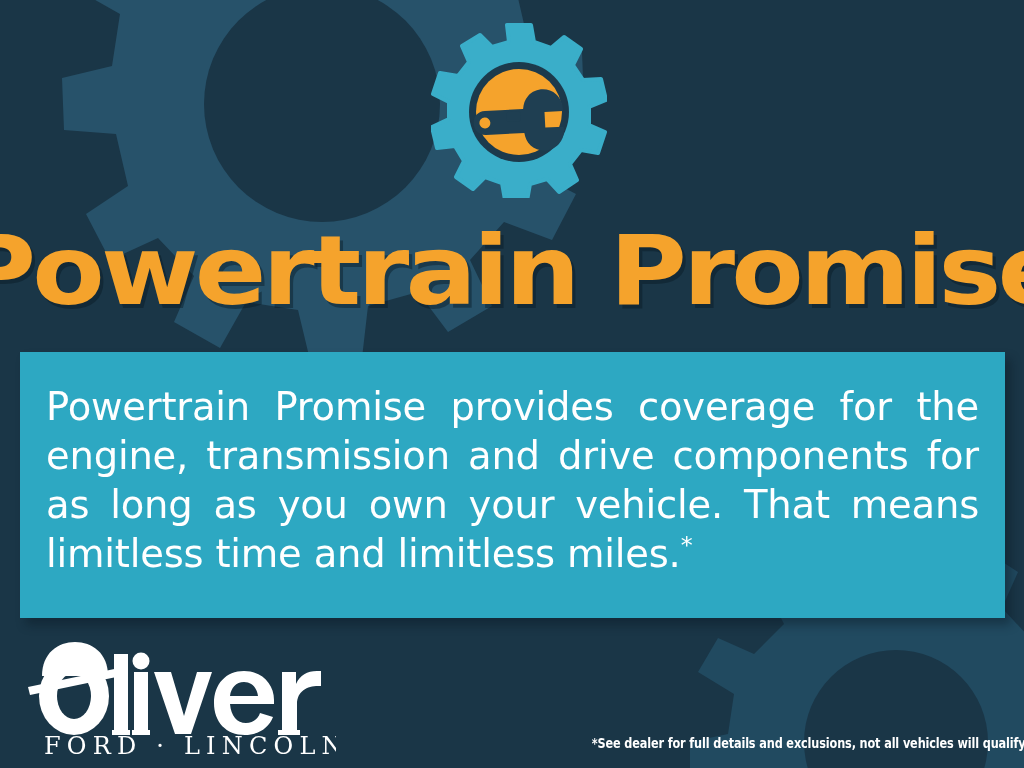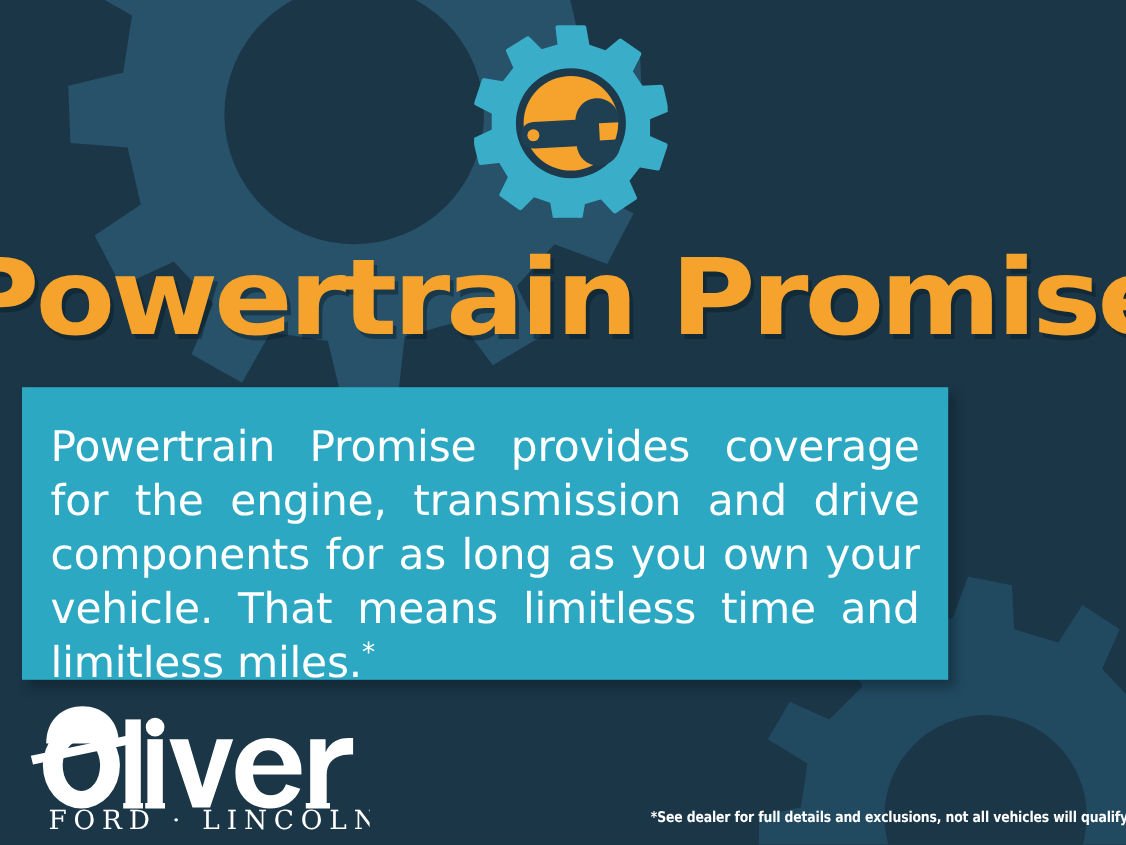--- a/index.html
+++ b/index.html
@@ -57,21 +57,21 @@
     transform-origin: 50% 50%;
     text-shadow: 3px 4px 0 rgba(8, 24, 34, 0.42);
     white-space: nowrap;
   }
 
   
   #body-panel {
     position: absolute;
     left: 20px;
     top: 352px;
-    width: 842px;
+    width: 985px;
     height: 266px;
     background: #2da8c2;
     box-shadow: 6px 7px 9px rgba(8, 22, 32, 0.38);
     box-sizing: border-box;
     padding: 30px 26px 0 26px;
   }
 
   #body-text {
     margin: 0;
     color: #ffffff;

